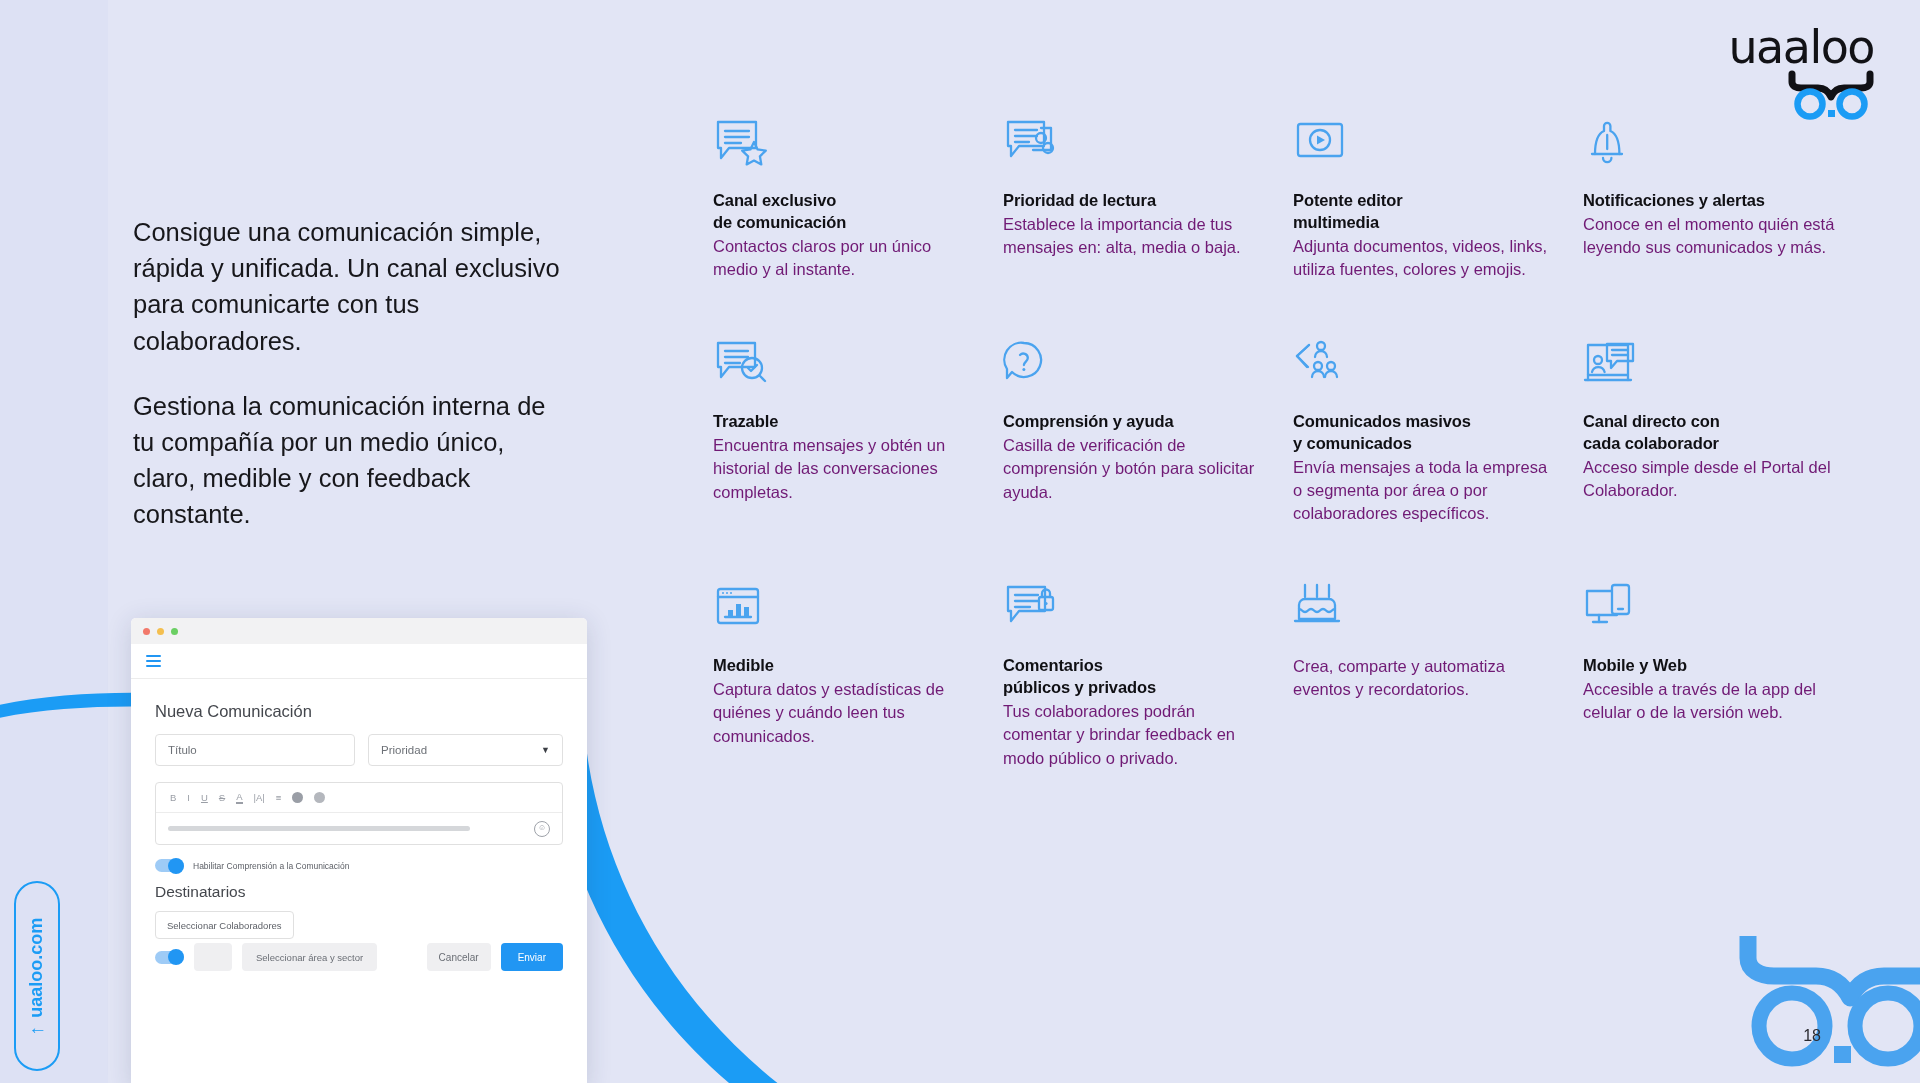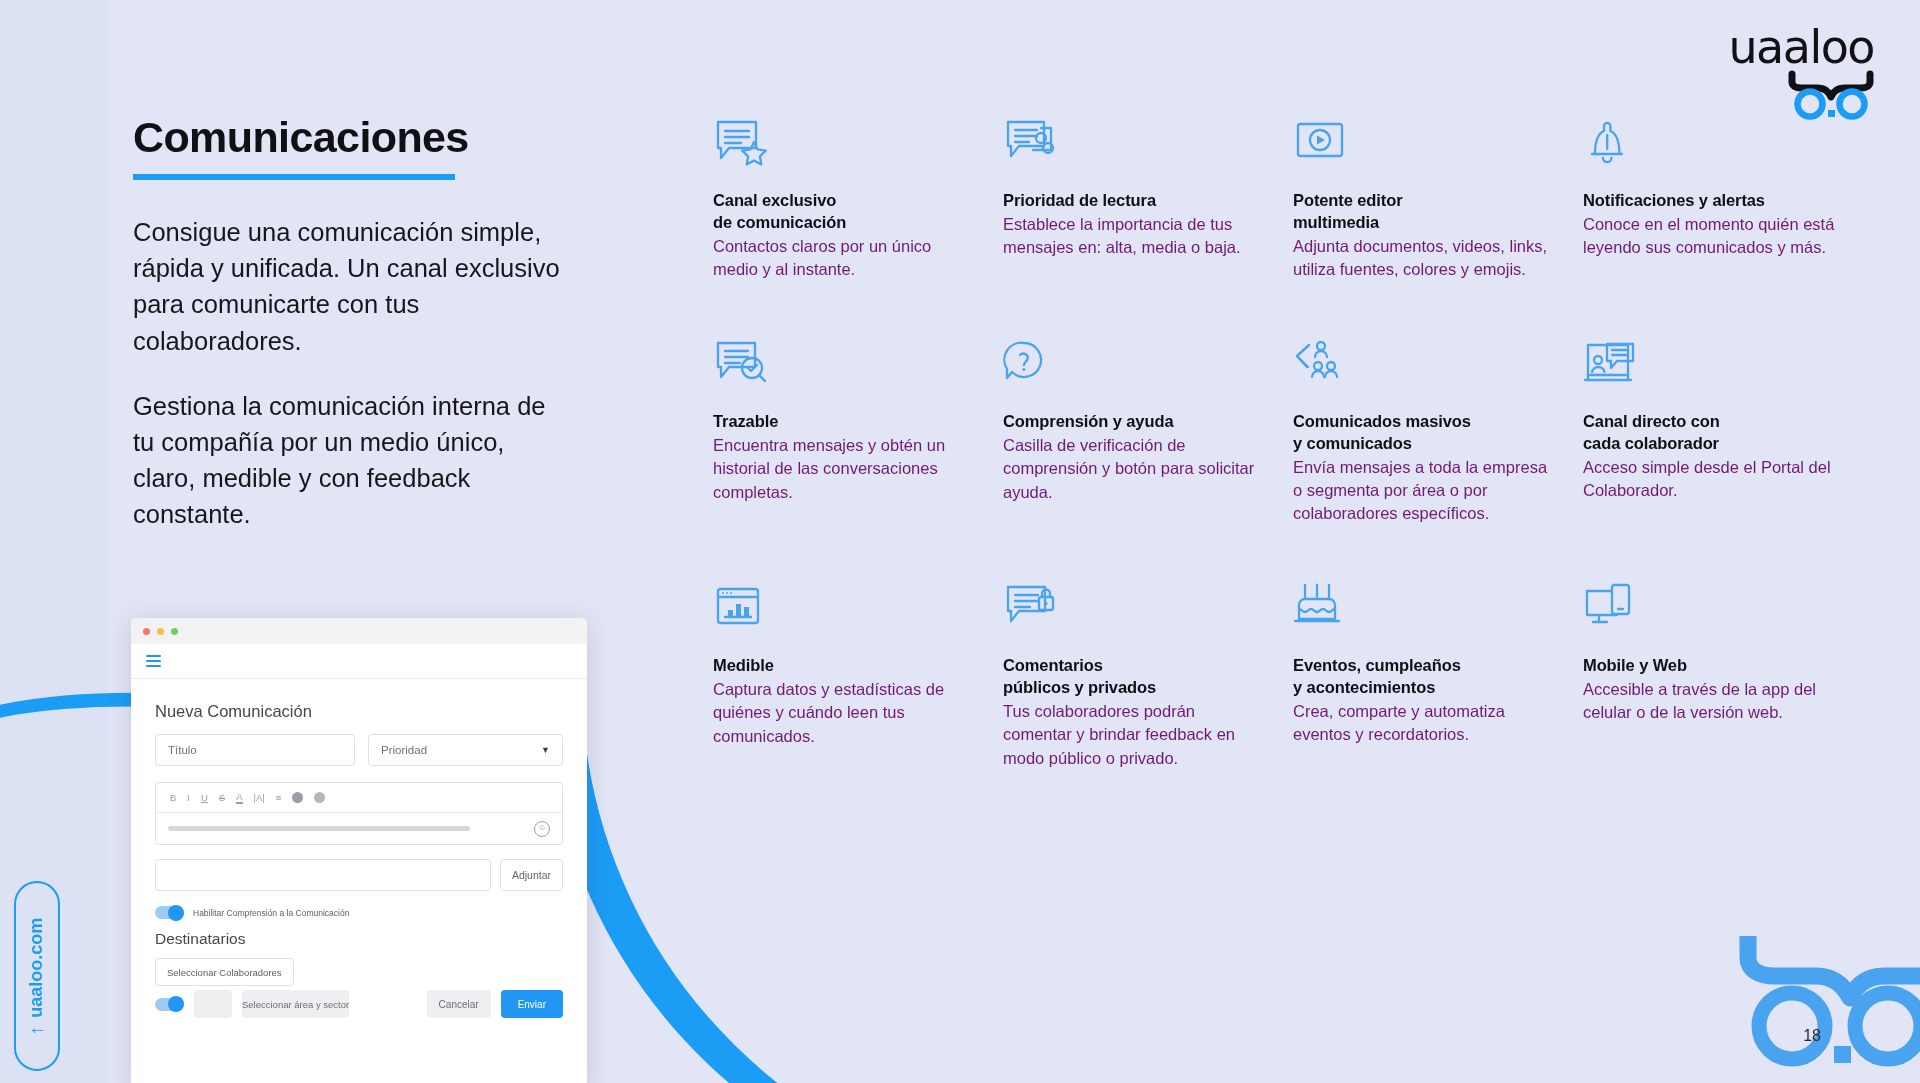--- a/index.html
+++ b/index.html
@@ -239,21 +239,21 @@
   .chip {
     display: inline-flex; align-items: center;
     border: 1px solid #e0e0e0; border-radius: 4px;
     height: 26px; padding: 0 11px;
     font-size: 9.5px; color: #5d6067; background: #fff;
     margin-bottom: 4px;
   }
   .foot-row { display: flex; align-items: center; gap: 10px; }
   .pill-grey {
     background: #efeff1; border-radius: 4px; height: 28px;
-    display: flex; align-items: center; padding: 0 0;
+    display: flex; align-items: center; padding: 0 14px;
     font-size: 9.5px; color: #6a6e75;
   }
   .pill-grey.blank { width: 38px; padding: 0; }
   .btn-cancel {
     background: #efeff1; border-radius: 4px; height: 28px;
     display: flex; align-items: center; padding: 0 12px;
     font-size: 10px; color: #6a6e75; margin-left: auto;
   }
   .btn-send {
     background: #2196f3; border-radius: 4px; height: 28px;
@@ -349,24 +349,20 @@
   <div class="logo">
     <span class="wordmark">uaaloo</span>
     <svg width="86" height="52" viewBox="0 0 86 52" style="margin-left:-3px;margin-bottom:2px;">
       <path d="M4 4 L4 12 C4 16 8 18 13 18 L30 18 C37 18 41 22 43 27 C45 22 49 18 56 18 L73 18 C78 18 82 16 82 12 L82 4" fill="none" stroke="#111115" stroke-width="7" stroke-linecap="round" stroke-linejoin="round"></path>
       <circle cx="22" cy="34" r="12.5" fill="none" stroke="#1b9cf5" stroke-width="6.5"></circle>
       <circle cx="64" cy="34" r="12.5" fill="none" stroke="#1b9cf5" stroke-width="6.5"></circle>
       <rect x="40" y="40" width="7" height="7" fill="#1b9cf5"></rect>
     </svg>
   </div>
 
-  <div class="headline">
-    <h1>Comunicaciones</h1>
-    <div class="rule"></div>
-  </div>
 
   <div class="lead">
     <p>Consigue una comunicación simple, rápida y unificada. Un canal exclusivo para comunicarte con tus colaboradores.</p>
     <p>Gestiona la comunicación interna de tu compañía por un medio único, claro, medible y con feedback constante.</p>
   </div>
 
   <svg class="mock-swoosh" viewBox="0 0 260 400" preserveAspectRatio="none">
     <path d="M4 0 C 10 150, 80 300, 210 400 L260 400 C 120 300, 48 150, 42 0 Z" fill="#1b9cf5"></path>
   </svg>
 
@@ -407,24 +403,20 @@
           <span>≡</span>
           <span class="swatch"></span>
           <span class="swatch l"></span>
         </div>
         <div class="editor-area">
           <span class="skel"></span>
           <span class="emoji">☺</span>
         </div>
       </div>
 
-      <div class="attach-row">
-        <div class="attach-input"></div>
-        <div class="attach-btn">Adjuntar</div>
-      </div>
 
       <div class="toggle-row">
         <span class="switch">
             <span class="knob"></span>
           </span>
         <span class="toggle-label">Habilitar Comprensión a la Comunicación</span>
       </div>
 
       <div class="mock-h3">Destinatarios</div>
       <div class="chip">Seleccionar Colaboradores</div>
@@ -625,24 +617,20 @@
       <div class="ico">
         <svg width="58" height="56" viewBox="0 0 58 56" fill="none" stroke="#4aa3ef" stroke-width="2.3" stroke-linecap="round" stroke-linejoin="round">
           <line x1="12" y1="2" x2="12" y2="14"></line>
             <line x1="24" y1="2" x2="24" y2="14"></line>
             <line x1="36" y1="2" x2="36" y2="14"></line>
           <path d="M6 22 a6 6 0 016-6 h24 a6 6 0 016 6 v4 c-3 0 -3 3 -6 3 s-3 -3 -6 -3 -3 3 -6 3 -3 -3 -6 -3 -3 3 -6 3 -3 -3 -6 -3 Z"></path>
           <path d="M6 26 v10 h36 V26"></path>
           <line x1="2" y1="38" x2="46" y2="38"></line>
         </svg>
       </div>
-      <div class="ttl">
-        <div>Eventos, cumpleaños</div>
-          <div>y acontecimientos</div>
-      </div>
       <div class="desc">Crea, comparte y automatiza eventos y recordatorios.</div>
     </div>
 
     <div class="feature">
       <div class="ico">
         <svg width="58" height="56" viewBox="0 0 58 56" fill="none" stroke="#4aa3ef" stroke-width="2.3" stroke-linecap="round" stroke-linejoin="round">
           <path d="M4 8 H34 V32 H4 Z"></path>
           <line x1="16" y1="32" x2="16" y2="39"></line>
             <line x1="10" y1="39" x2="24" y2="39"></line>
           <rect x="29" y="2" width="17" height="29" rx="2.5" fill="#e2e5f5"></rect>

